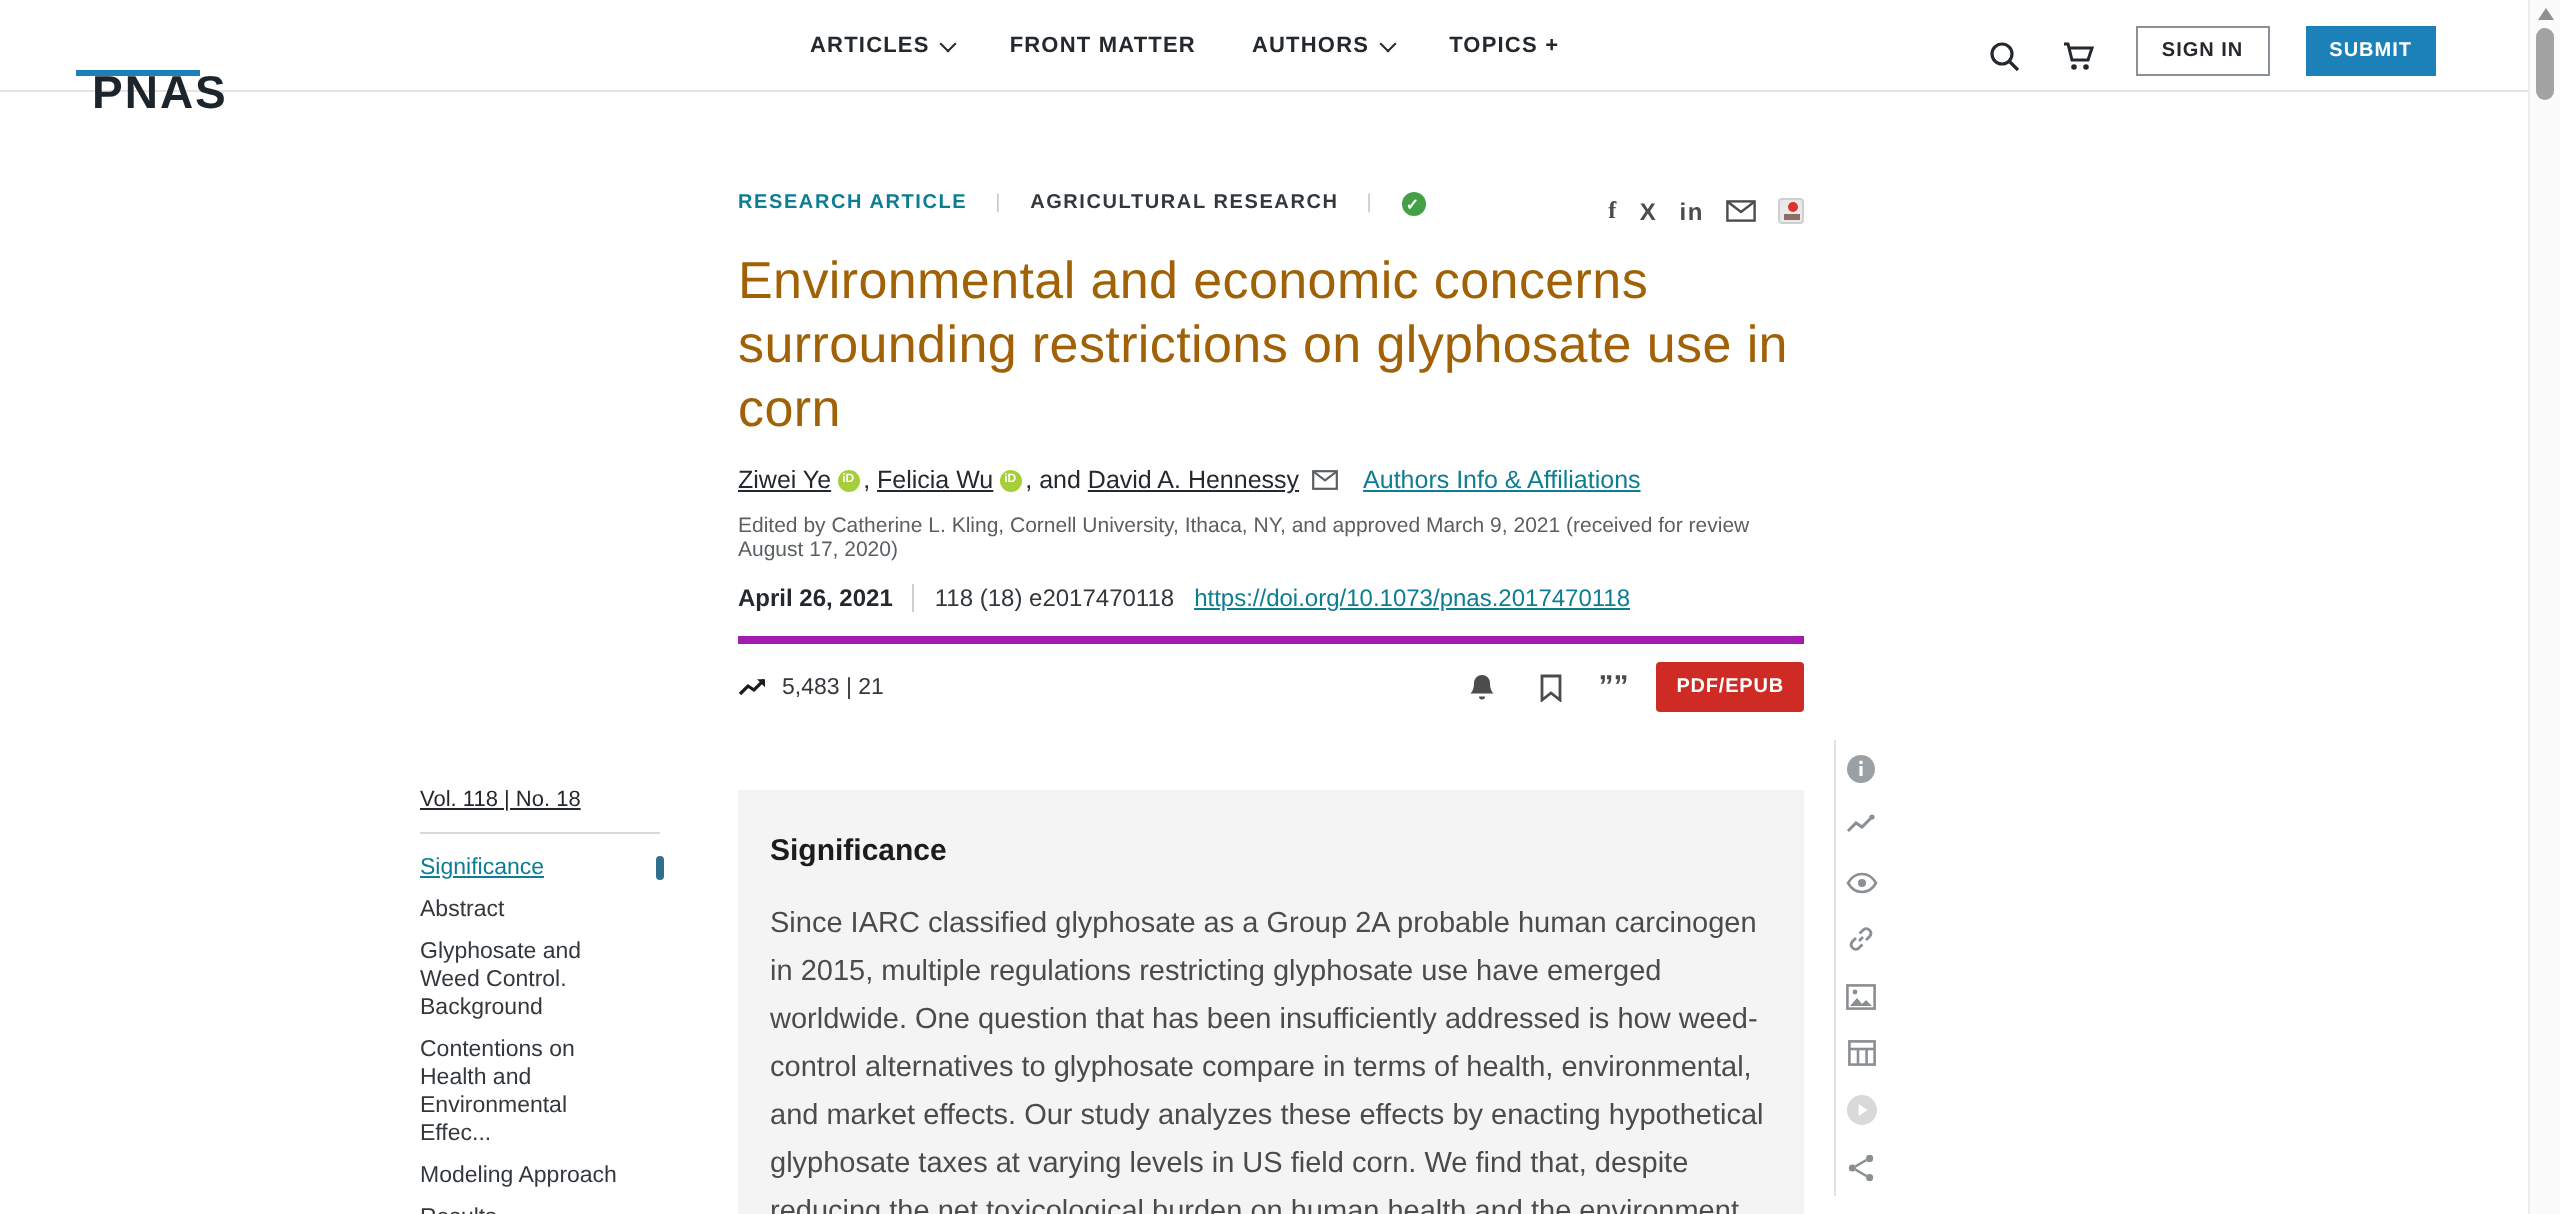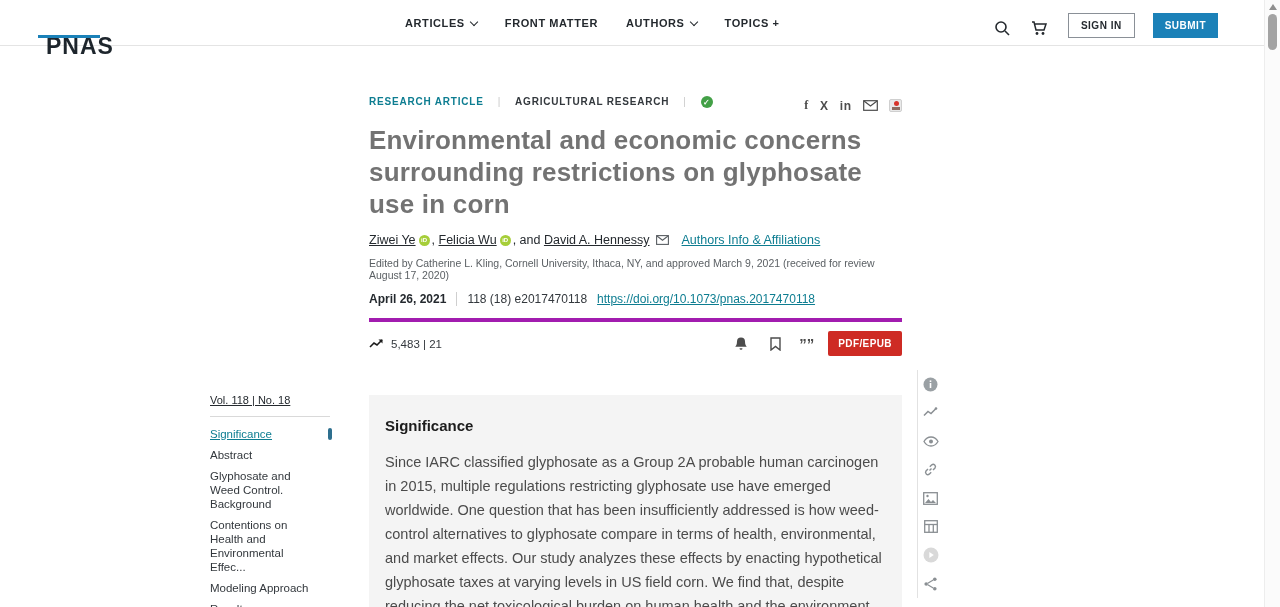--- a/index.html
+++ b/index.html
@@ -53,21 +53,21 @@
                  display:flex; align-items:center; justify-content:center; }
   .share-row { position:absolute; right:0; top:2px; display:flex; align-items:center; gap:11px; }
   .soc { font-size:12px; font-weight:bold; color:#4c4c4c; cursor:pointer; font-family:"Liberation Serif", serif; }
   .soc.sans { font-family:"Liberation Sans", sans-serif; }
   .mendeley { width:13px; height:13px; border-radius:2px; background:#e9e9e9; border:1px solid #cfcfcf;
               position:relative; cursor:pointer; }
   .mendeley::before { content:""; position:absolute; left:3.5px; top:1px; width:5px; height:5px;
                       border-radius:50%; background:#d9342b; }
   .mendeley::after { content:""; position:absolute; left:2px; bottom:1.5px; width:8px; height:3px; background:#8d6e63; }
 
-  .title { margin-top:16px; font-size:26px; line-height:32px; font-weight:bold; color:#737373; letter-spacing:0.2px; }
+  .title { margin-top:16px; font-size:26px; line-height:32px; font-weight:normal; color:#a16207; letter-spacing:0.2px; }
 
   .authors { margin-top:13px; font-size:12.5px; color:#24292e; display:flex; align-items:center; flex-wrap:wrap; }
   .author-link { color:#24292e; text-decoration:underline; cursor:pointer; }
   .orcid { display:inline-flex; width:11px; height:11px; border-radius:50%; background:#a6ce39; color:#fff;
            font-size:6px; font-weight:bold; align-items:center; justify-content:center; margin:0 2px 0 3px; cursor:pointer; }
   .authors .sep { white-space:pre; }
   .affil-link { color:#0d7d91; text-decoration:underline; margin-left:12px; cursor:pointer; }
 
   .edited { margin-top:10px; font-size:10.5px; color:#5a5f63; }
 

